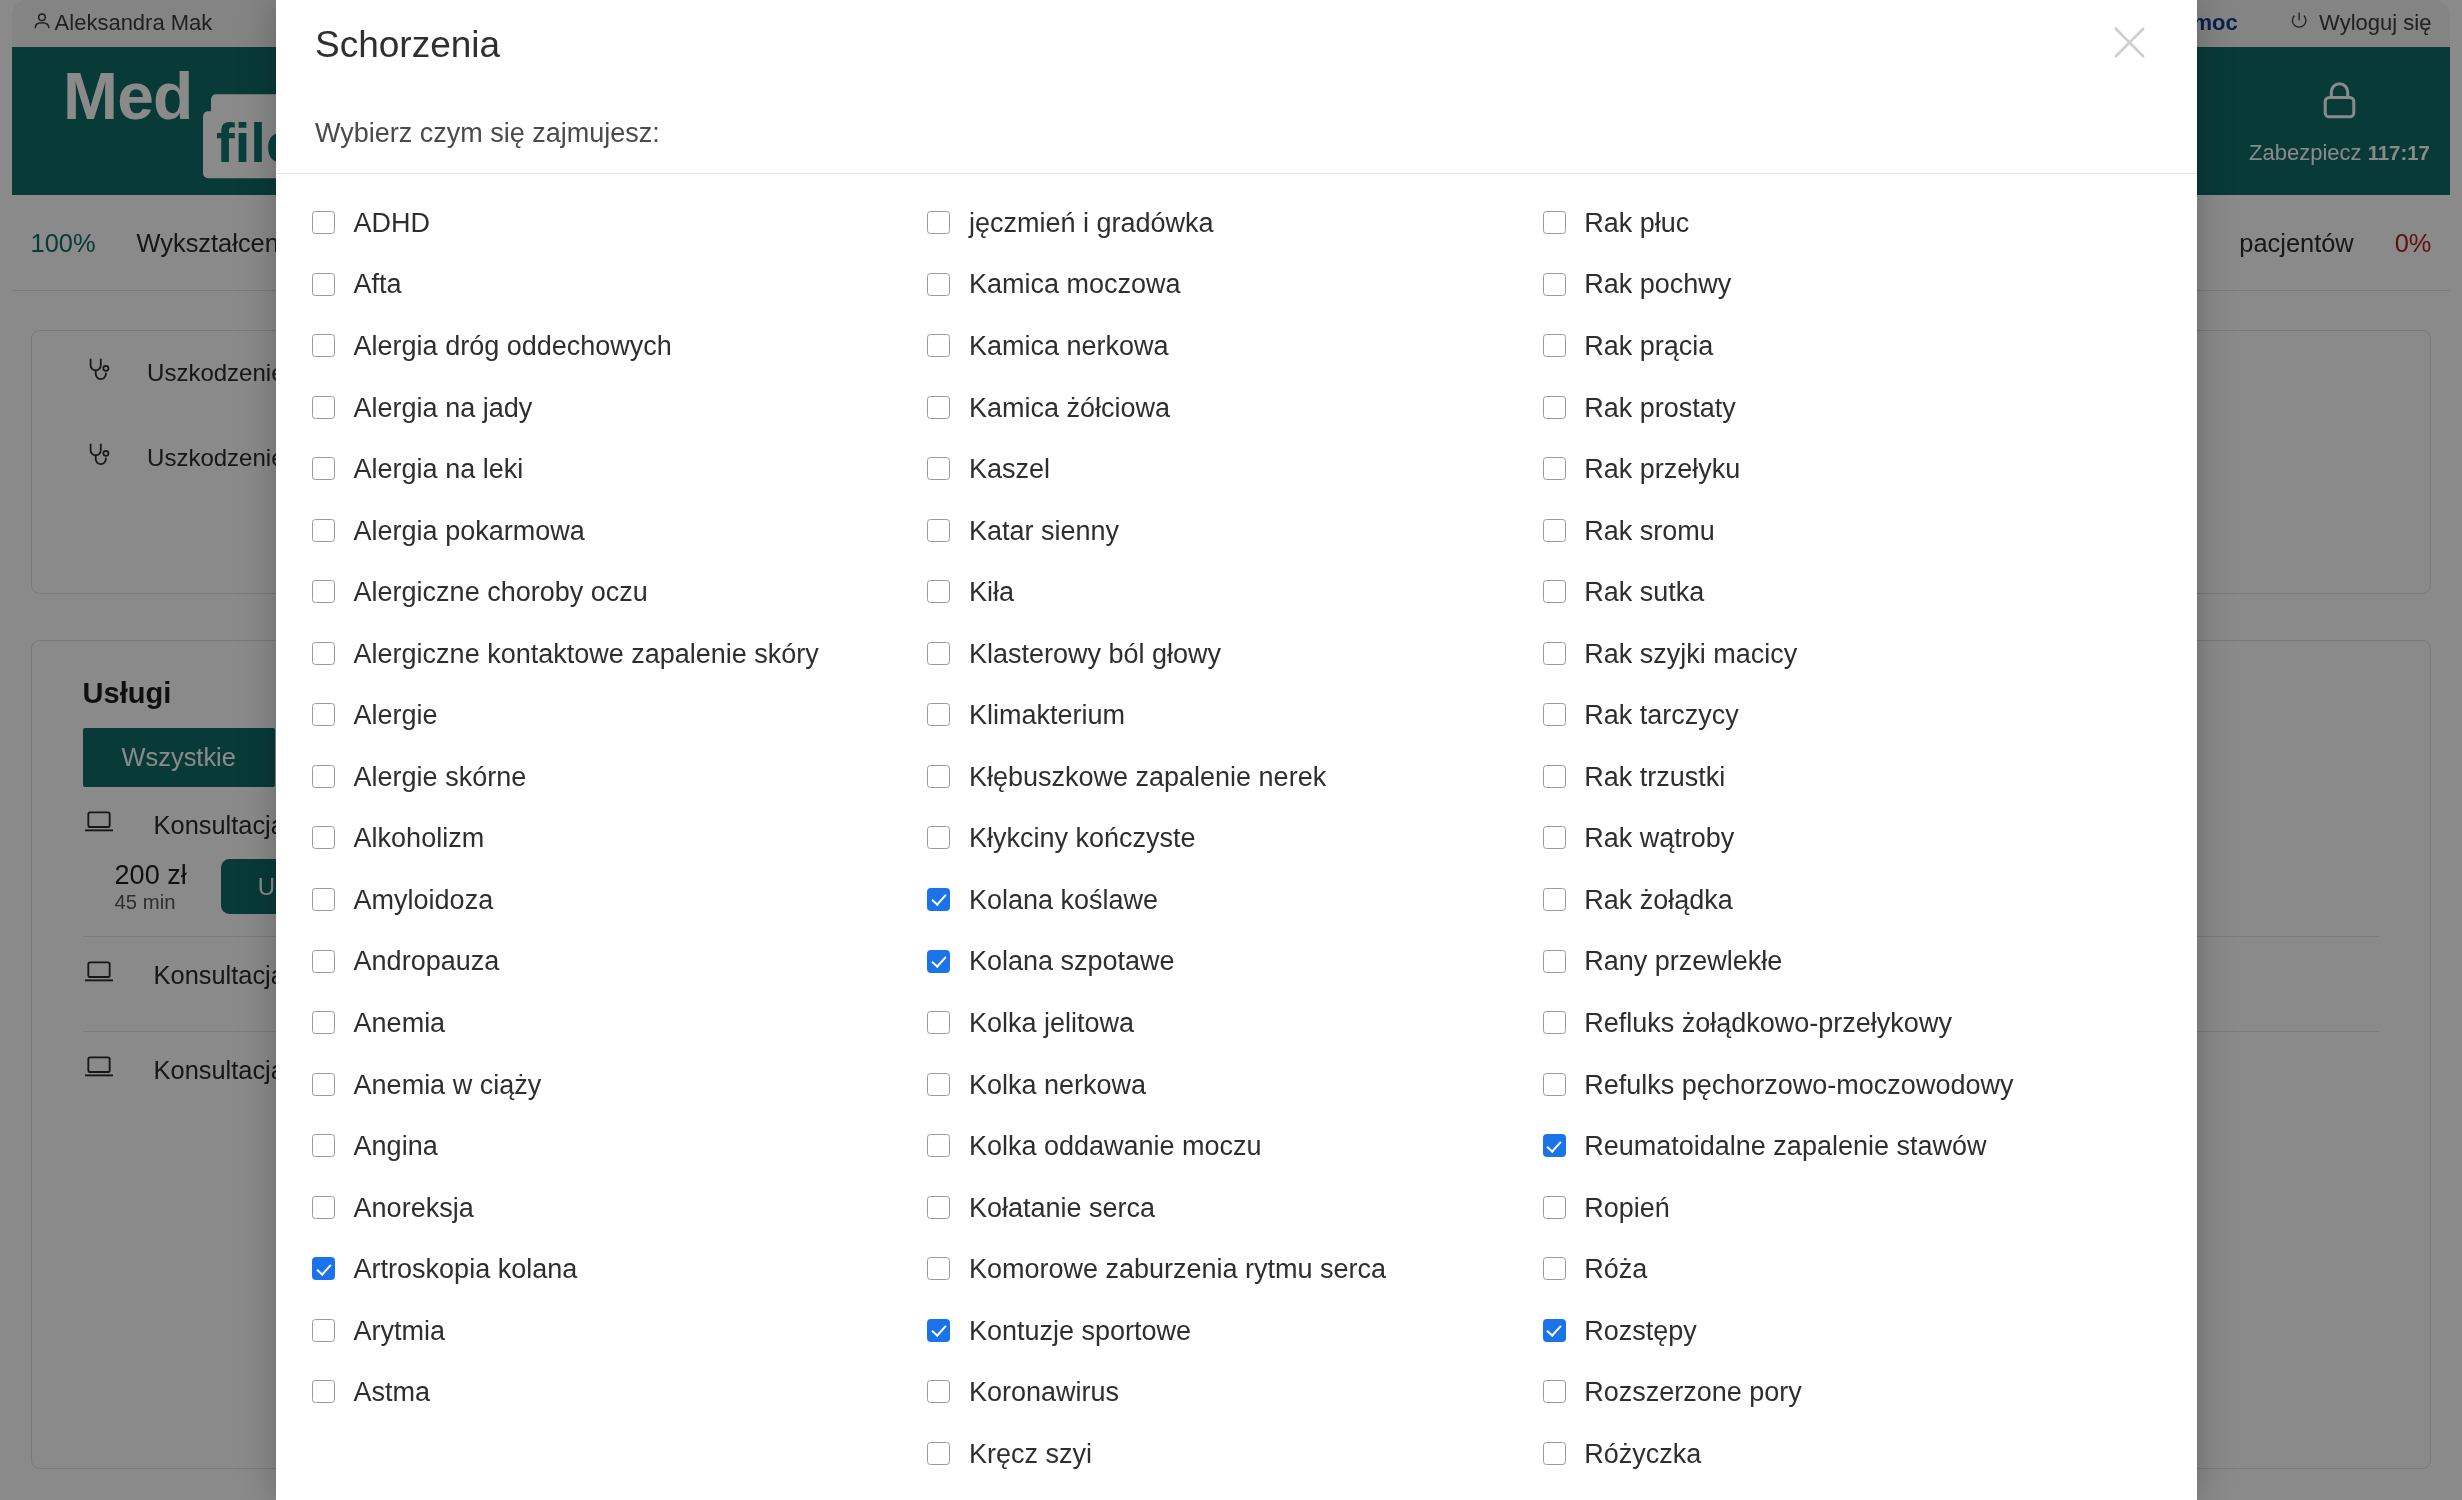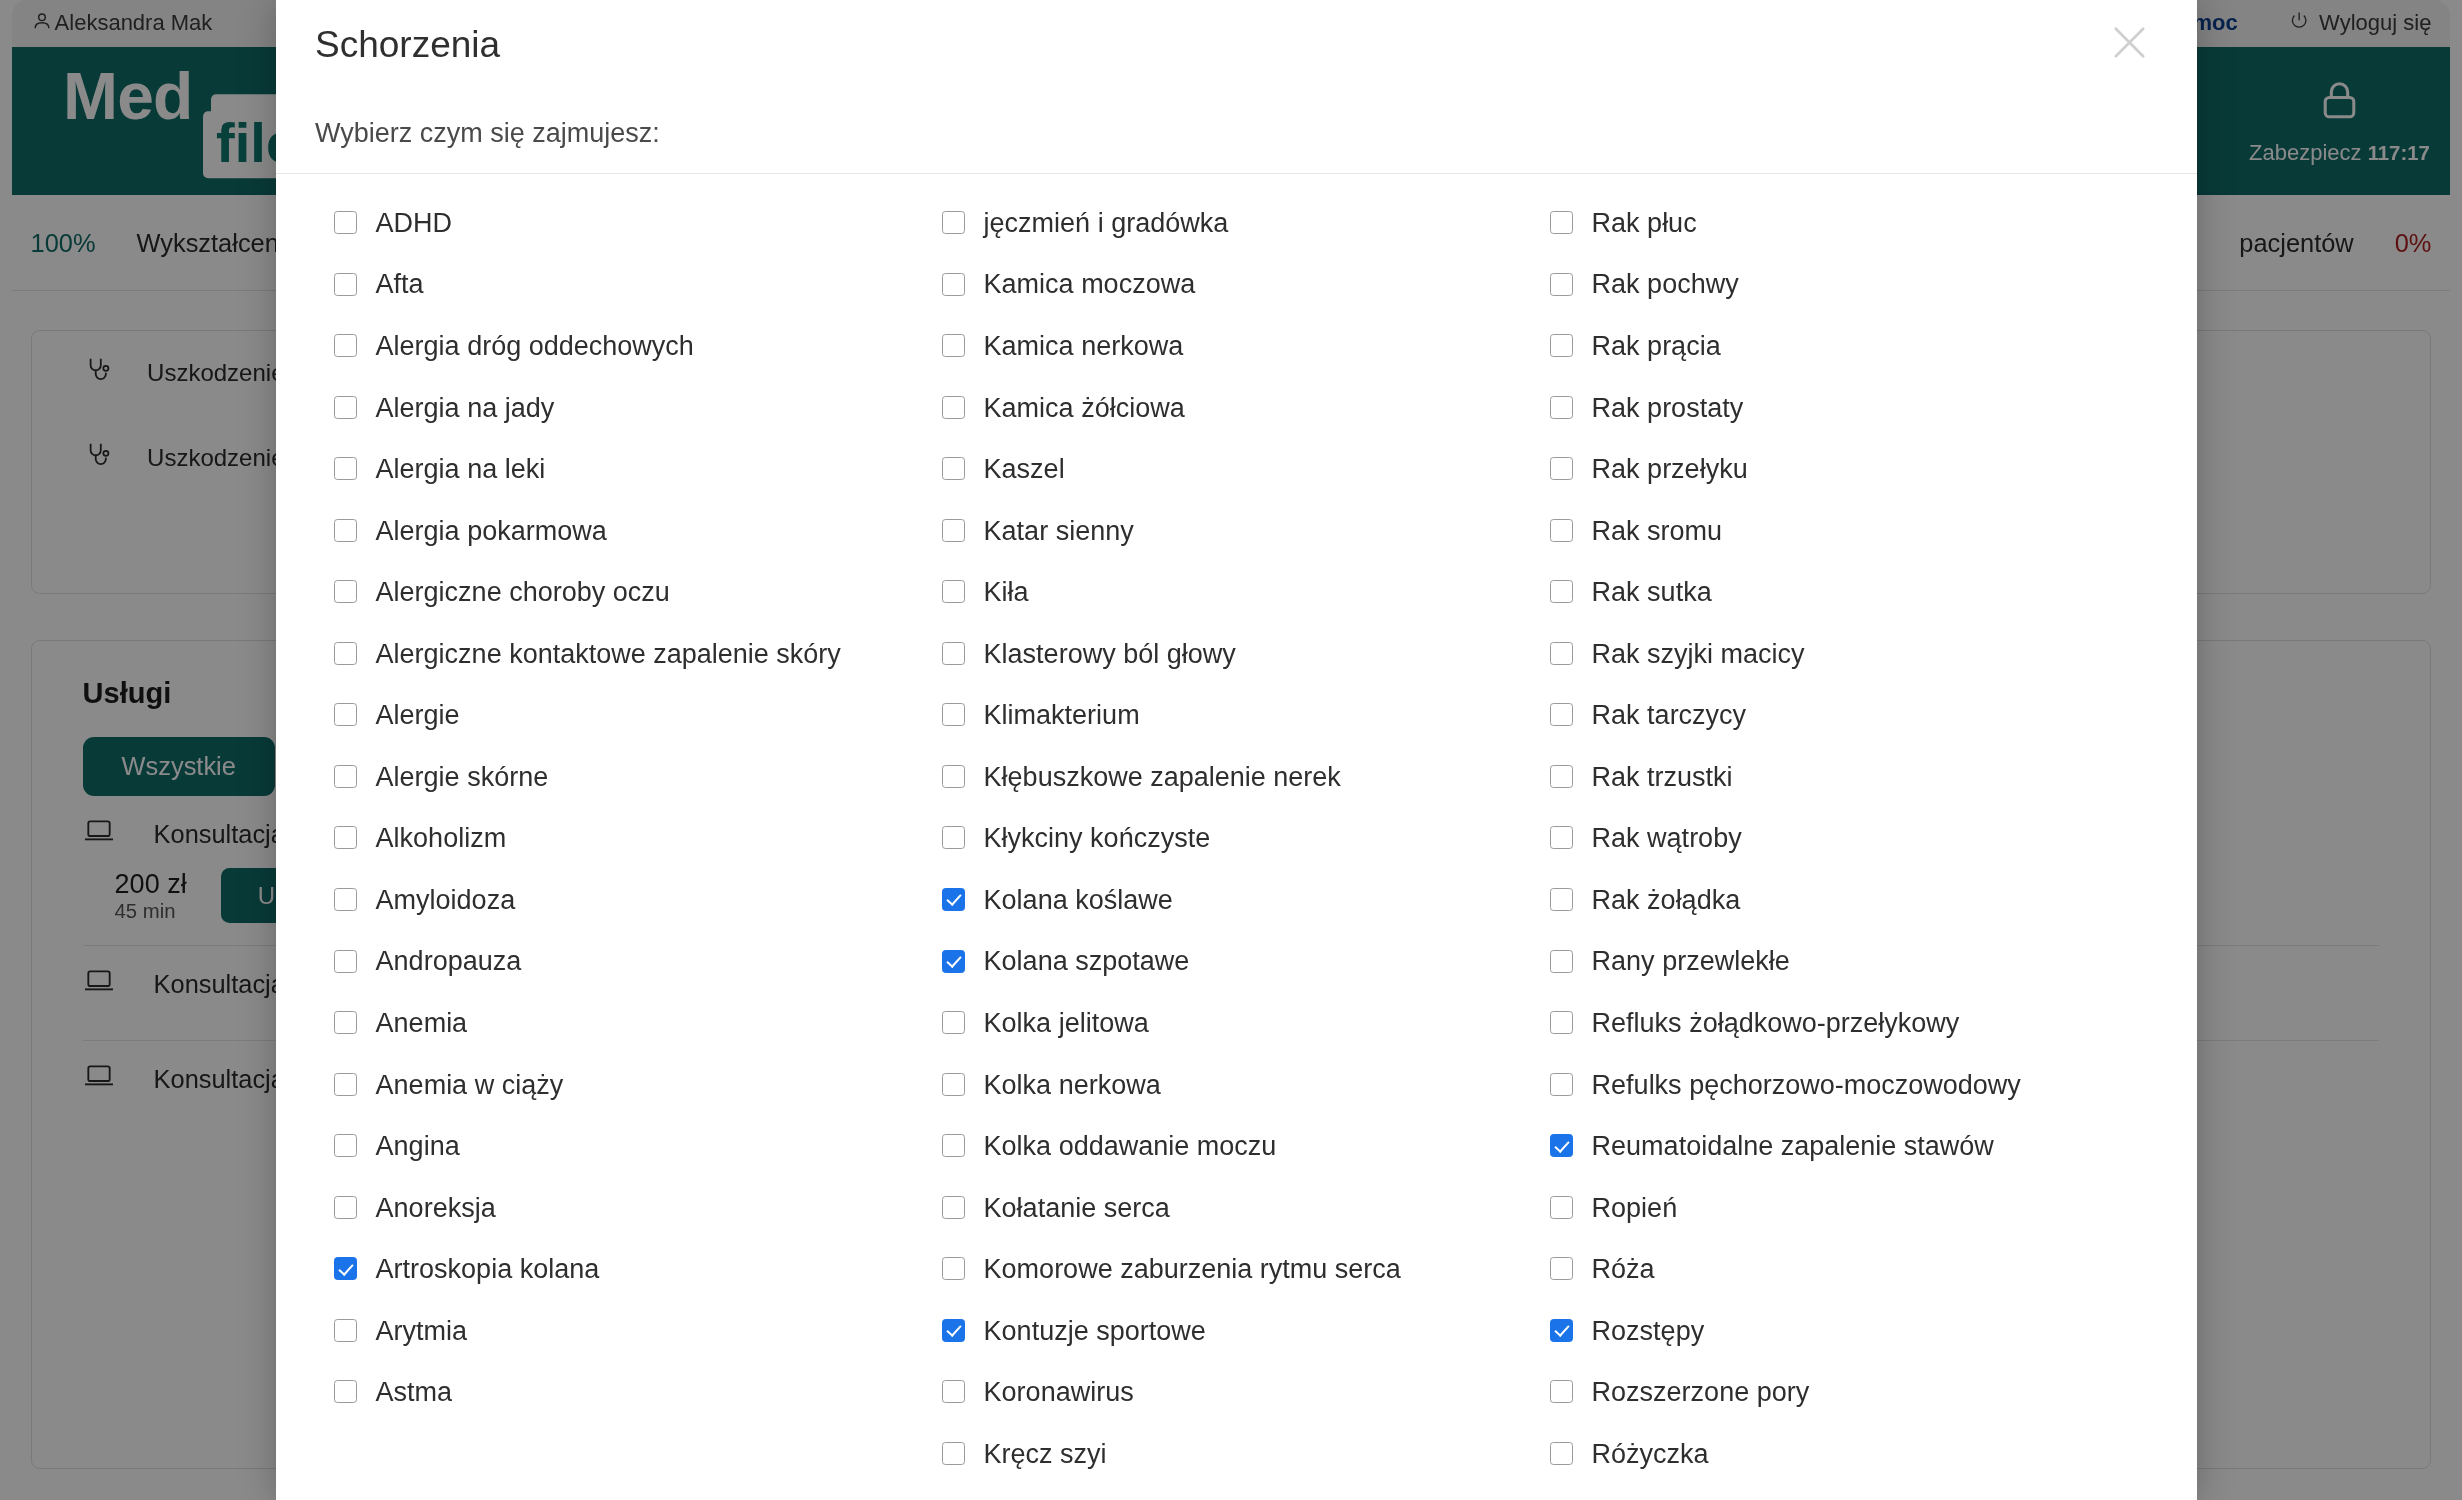--- a/index.html
+++ b/index.html
@@ -92,23 +92,23 @@
   }
   #card-ailments { left: 18.6px; top: 330px; right: 18.6px; height: 264px; }
   .ail-row {
     display: flex; align-items: center; gap: 34px;
     padding: 24px 51px;
     font-size: 24px; color: #2c2c2c;
   }
   #card-services { left: 18.6px; top: 640px; right: 18.6px; bottom: 18.6px; }
   .svc-title { font-size: 29px; font-weight: bold; color: #1d1d1d; padding: 36px 51px 0 51px; }
   .svc-filter {
-    display: inline-block; margin: 27px 0 0 51px;
+    display: inline-block; margin: 18px 0 0 51px;
     background: #0f6b68; color: #ffffff;
-    padding: 15.2px 39px; border-radius: 11px; font-size: 25.4px;
+    padding: 15.2px 39px; border-radius: 2px; font-size: 25.4px;
   }
   .svc-item { padding: 22px 51px 0 51px; }
   .svc-item-head { display: flex; align-items: center; gap: 39px; font-size: 25.4px; color: #2c2c2c; }
   .svc-item-foot {
     display: flex; align-items: center; gap: 34px;
     padding: 18.6px 0 22px 32px; border-bottom: 0.8px solid #e6e6e6;
   }
   .svc-price { font-size: 27px; color: #1d1d1d; }
   .svc-dur { font-size: 20.3px; color: #555; }
   .svc-btn {
@@ -152,21 +152,20 @@
   }
   .modal-close svg { display: block; }
   .modal-divider {
     flex: 0 0 auto;
     height: 0.8px; background: #e6e6e6; width: 100%;
   }
   .modal-body {
     flex: 1 1 auto;
     padding: 32px 39px 0 36px;
     overflow: hidden;
-    margin-left: 22px;
   }
   .cols {
     display: grid;
     grid-template-columns: repeat(3, 1fr);
     column-gap: 0px;
   }
   .col { }
   .chk-row {
     display: flex; align-items: flex-start;
     gap: 18.6px;

